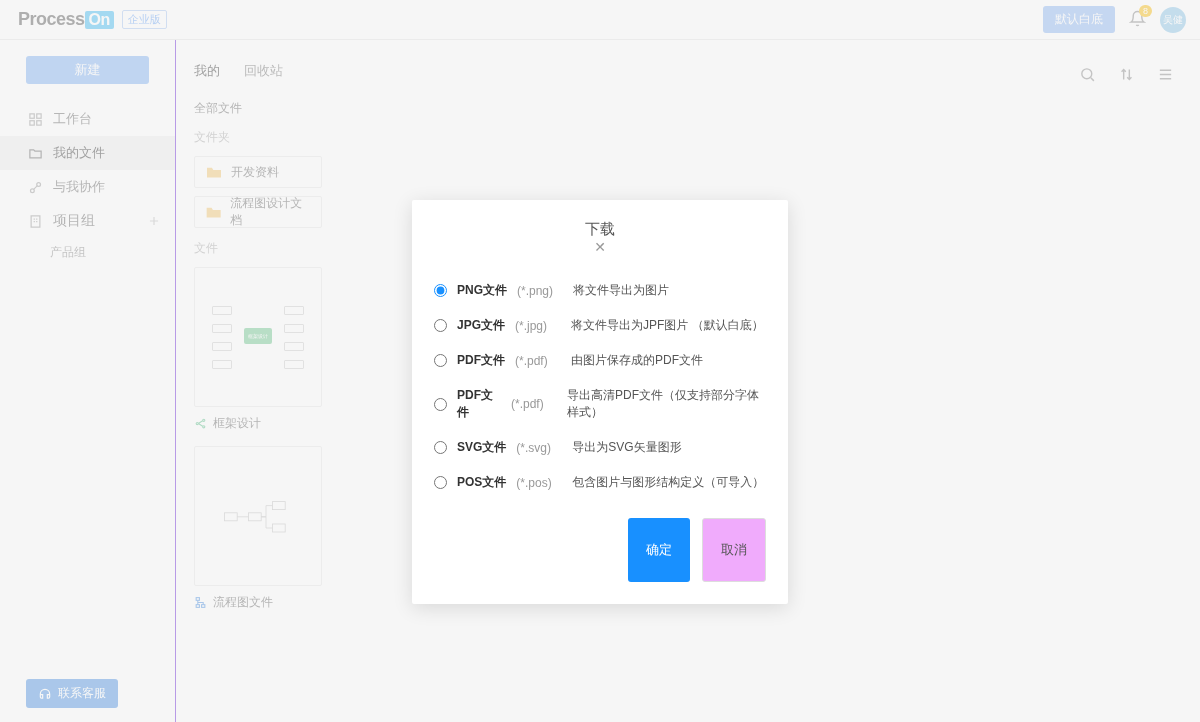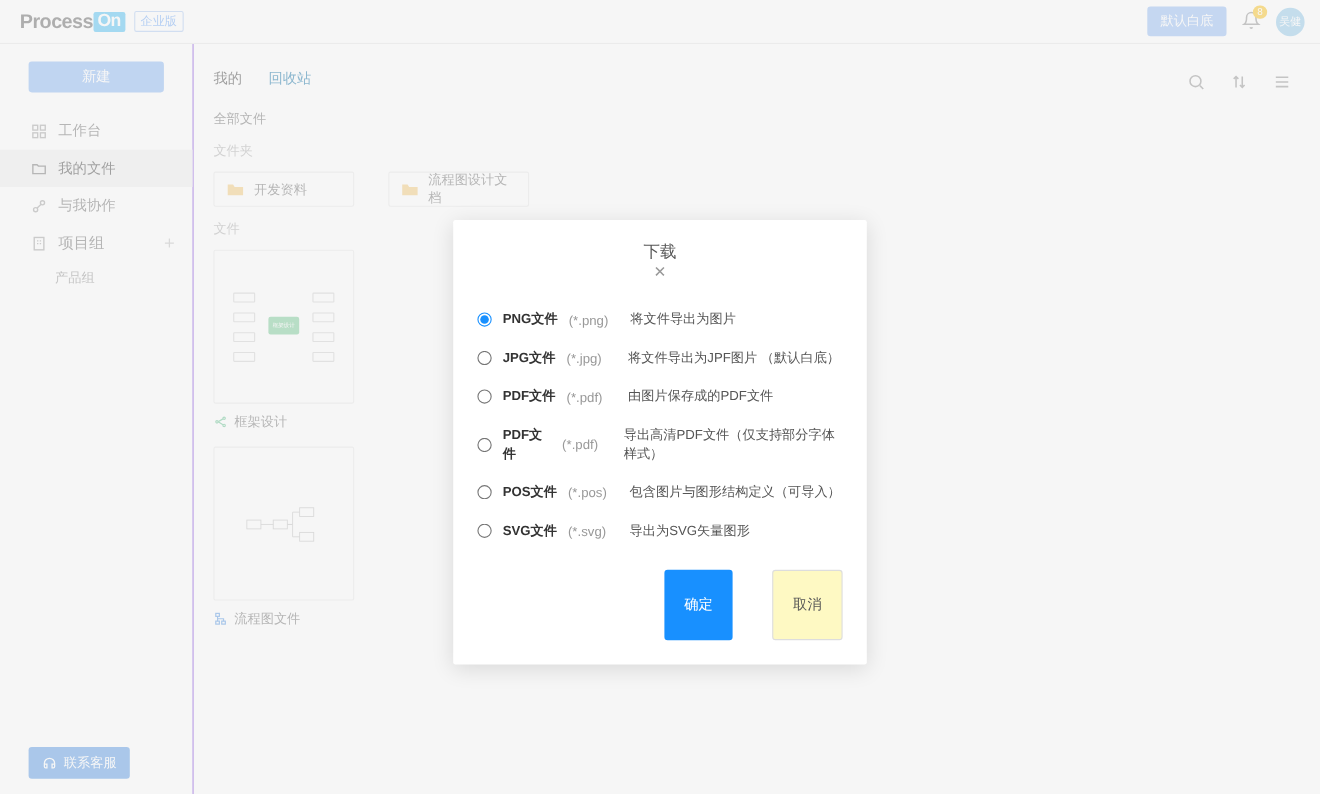--- a/index.html
+++ b/index.html
@@ -131,29 +131,29 @@
     cursor: pointer;
     display: flex;
     align-items: center;
     gap: 6px;
   }
 
   
   .main { flex: 1; padding: 22px 18px; position: relative; }
   .main-top { display: flex; justify-content: space-between; align-items: center; }
   .tabs { display: flex; gap: 24px; font-size: 13px; }
-  .tab { color: #0369a1; cursor: pointer; padding-bottom: 6px; }
+  .tab { color: #737373; cursor: pointer; padding-bottom: 6px; }
   .tab.active { color: #333; }
   .main-icons { display: flex; gap: 22px; align-items: center; padding-right:8px; }
   .main-icons svg { width: 17px; height: 17px; stroke: #888; cursor: pointer; }
 
   .crumb { margin-top: 14px; font-size: 12px; color: #666; }
   .label-row { margin-top: 12px; font-size: 12px; color: #aaa; }
 
-  .folders { display: flex; gap: 31px; margin-top: 10px; }
+  .folders { display: flex; gap: 8px; margin-top: 10px; flex-direction: column; }
   .folder {
     width: 128px;
     height: 32px;
     border: 1px solid #e7e7e7;
     border-radius: 2px;
     display: flex;
     align-items: center;
     gap: 8px;
     padding: 0 10px;
     font-size: 12px;
@@ -230,28 +230,27 @@
   .btn-primary {
     background: #1890ff;
     color: #fff;
     border: none;
     border-radius: 3px;
     padding: 23px 18px;
     font-size: 13px;
     cursor: pointer;
   }
   .btn-secondary {
-    background: #fef9c3;
+    background: #f0abfc;
     color: #555;
     border: 1px solid #ddd;
     border-radius: 3px;
     padding: 6px 18px;
     font-size: 13px;
     cursor: pointer;
-    margin-left: 24px;
   }
 
   
   .mindmap-thumb { position: relative; width: 100px; height: 90px; }
   .mindmap-center {
     position: absolute;
     left: 36px; top: 36px;
     width: 28px; height: 16px;
     background: #6dc58d;
     border-radius: 2px;
@@ -460,29 +459,29 @@
           <span class="opt-desc">由图片保存成的PDF文件</span>
         </label>
         <label class="opt-row">
           <input type="radio" name="fmt" style="">
           <span class="opt-label">PDF文件</span>
           <span class="opt-ext">(*.pdf)</span>
           <span class="opt-desc">导出高清PDF文件（仅支持部分字体样式）</span>
         </label>
         <label class="opt-row">
           <input type="radio" name="fmt" style="">
+          <span class="opt-label">SVG文件</span>
+          <span class="opt-ext">(*.svg)</span>
+          <span class="opt-desc">导出为SVG矢量图形</span>
+        </label>
+        <label class="opt-row">
+          <input type="radio" name="fmt" style="">
           <span class="opt-label">POS文件</span>
           <span class="opt-ext">(*.pos)</span>
           <span class="opt-desc">包含图片与图形结构定义（可导入）</span>
         </label>
-        <label class="opt-row">
-          <input type="radio" name="fmt" style="">
-          <span class="opt-label">SVG文件</span>
-          <span class="opt-ext">(*.svg)</span>
-          <span class="opt-desc">导出为SVG矢量图形</span>
-        </label>
       </div>
     <div class="modal-footer">
       <button class="btn-primary">确定</button>
       <button class="btn-secondary">取消</button>
     </div>
   </div>
 </div>
 
 </body></html>

